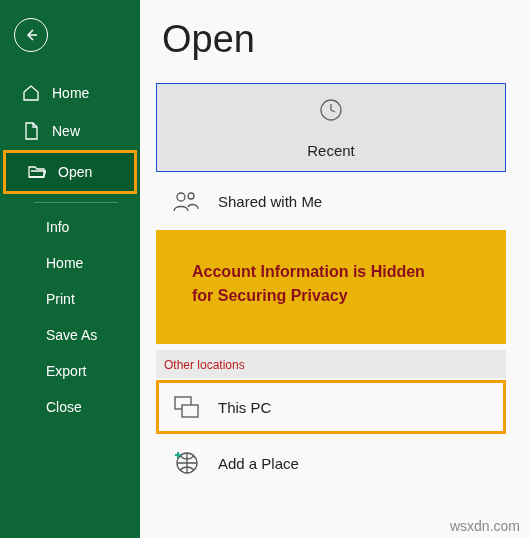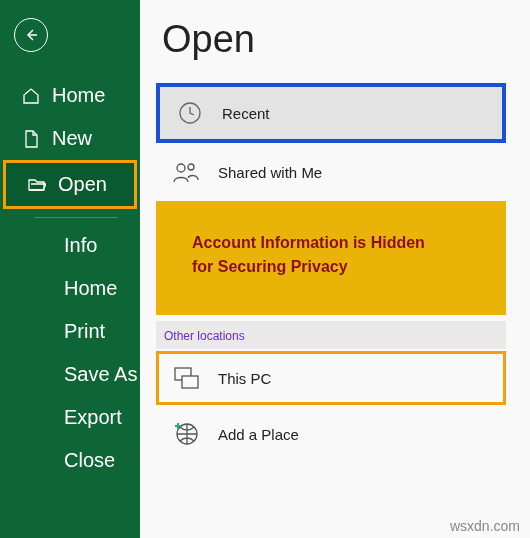--- a/index.html
+++ b/index.html
@@ -2,38 +2,38 @@
 <html><head>
 <meta charset="utf-8">
 <style>
 * { margin: 0; padding: 0; box-sizing: border-box; font-family: "Segoe UI", Arial, sans-serif; }
 body { width: 530px; height: 538px; display: flex; background: #f3f3f3; overflow: hidden; }
 
 
 .sidebar { width: 140px; background: #0e6535; color: #fff; display: flex; flex-direction: column; padding-top: 18px; }
 .back-btn { width: 34px; height: 34px; border: 1.5px solid #fff; border-radius: 50%; margin-left: 14px; margin-bottom: 22px; display: flex; align-items: center; justify-content: center; cursor: pointer; }
 .nav { display: flex; flex-direction: column; }
-.nav-item { display: flex; align-items: center; gap: 12px; padding: 10px 0 10px 22px; font-size: 20px; cursor: pointer; }
-.nav-item.indent { padding-left: 64px; }
+.nav-item { display: flex; align-items: center; gap: 12px; padding: 10px 0 10px 22px; font-size: 14px; cursor: pointer; }
+.nav-item.indent { padding-left: 46px; }
 .nav-item.active { background: #0a5a2f; }
 .nav-icon { width: 18px; height: 18px; flex-shrink: 0; display: flex; align-items: center; justify-content: center; }
 .hl-outer { border: 3px solid #f59e0b; margin: 0 3px 0 3px; }
 .divider { height: 1px; background: rgba(255,255,255,0.25); margin: 8px 22px 6px 34px; }
 
 
 .main { flex: 1; background: #f9f9f9; padding: 18px 24px 8px 16px; display: flex; flex-direction: column; }
 .title { font-size: 38px; font-weight: 300; color: #222; margin-bottom: 22px; margin-left: 6px; }
 .list { display: flex; flex-direction: column; gap: 2px; }
 .list-item { display: flex; align-items: center; gap: 18px; padding: 12px 16px; cursor: pointer; min-height: 54px; }
 .list-item .icon { width: 28px; height: 28px; flex-shrink: 0; display: flex; align-items: center; justify-content: center; }
 .list-item .label { font-size: 15px; color: #222; }
-.recent { background: #e3e3e3; border: 4px solid #1d4ed8; }
+.recent { background: #e3e3e3; border: 1px solid #1d4ed8; flex-direction: column; }
 .hl-main { border: 3px solid #f59e0b; padding: 9px 13px; }
 .privacy-box { background: #eab308; padding: 30px 16px 36px 36px; color: #8b0e1f; font-size: 16px; font-weight: 600; line-height: 1.5; }
-.section-label { font-size: 12px; color: #6d28d9; padding: 8px 4px 6px 8px; background: #e9e9e9; margin-top: 4px; }
+.section-label { font-size: 12px; color: #b91c1c; padding: 8px 4px 6px 8px; background: #e9e9e9; margin-top: 4px; }
 .watermark { position: absolute; bottom: 4px; right: 10px; font-size: 14px; color: #888; }
 svg { display: block; }
 </style>
 </head>
 <body>
 
 <div class="sidebar">
   <div class="back-btn">
     <svg width="16" height="16" viewBox="0 0 16 16" fill="none" stroke="#fff" stroke-width="1.5">
       <path d="M10 3 L5 8 L10 13"></path>

